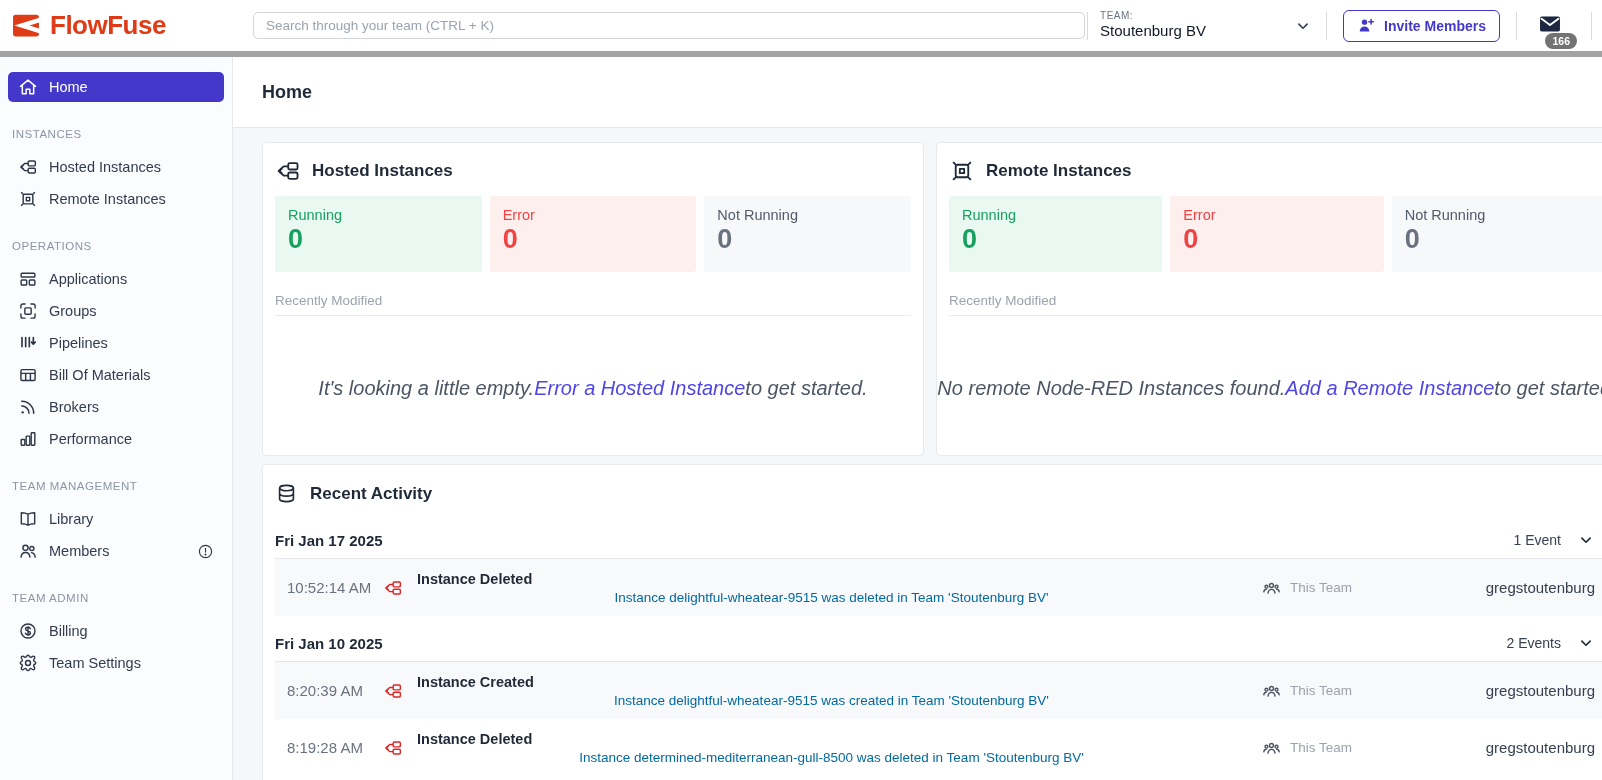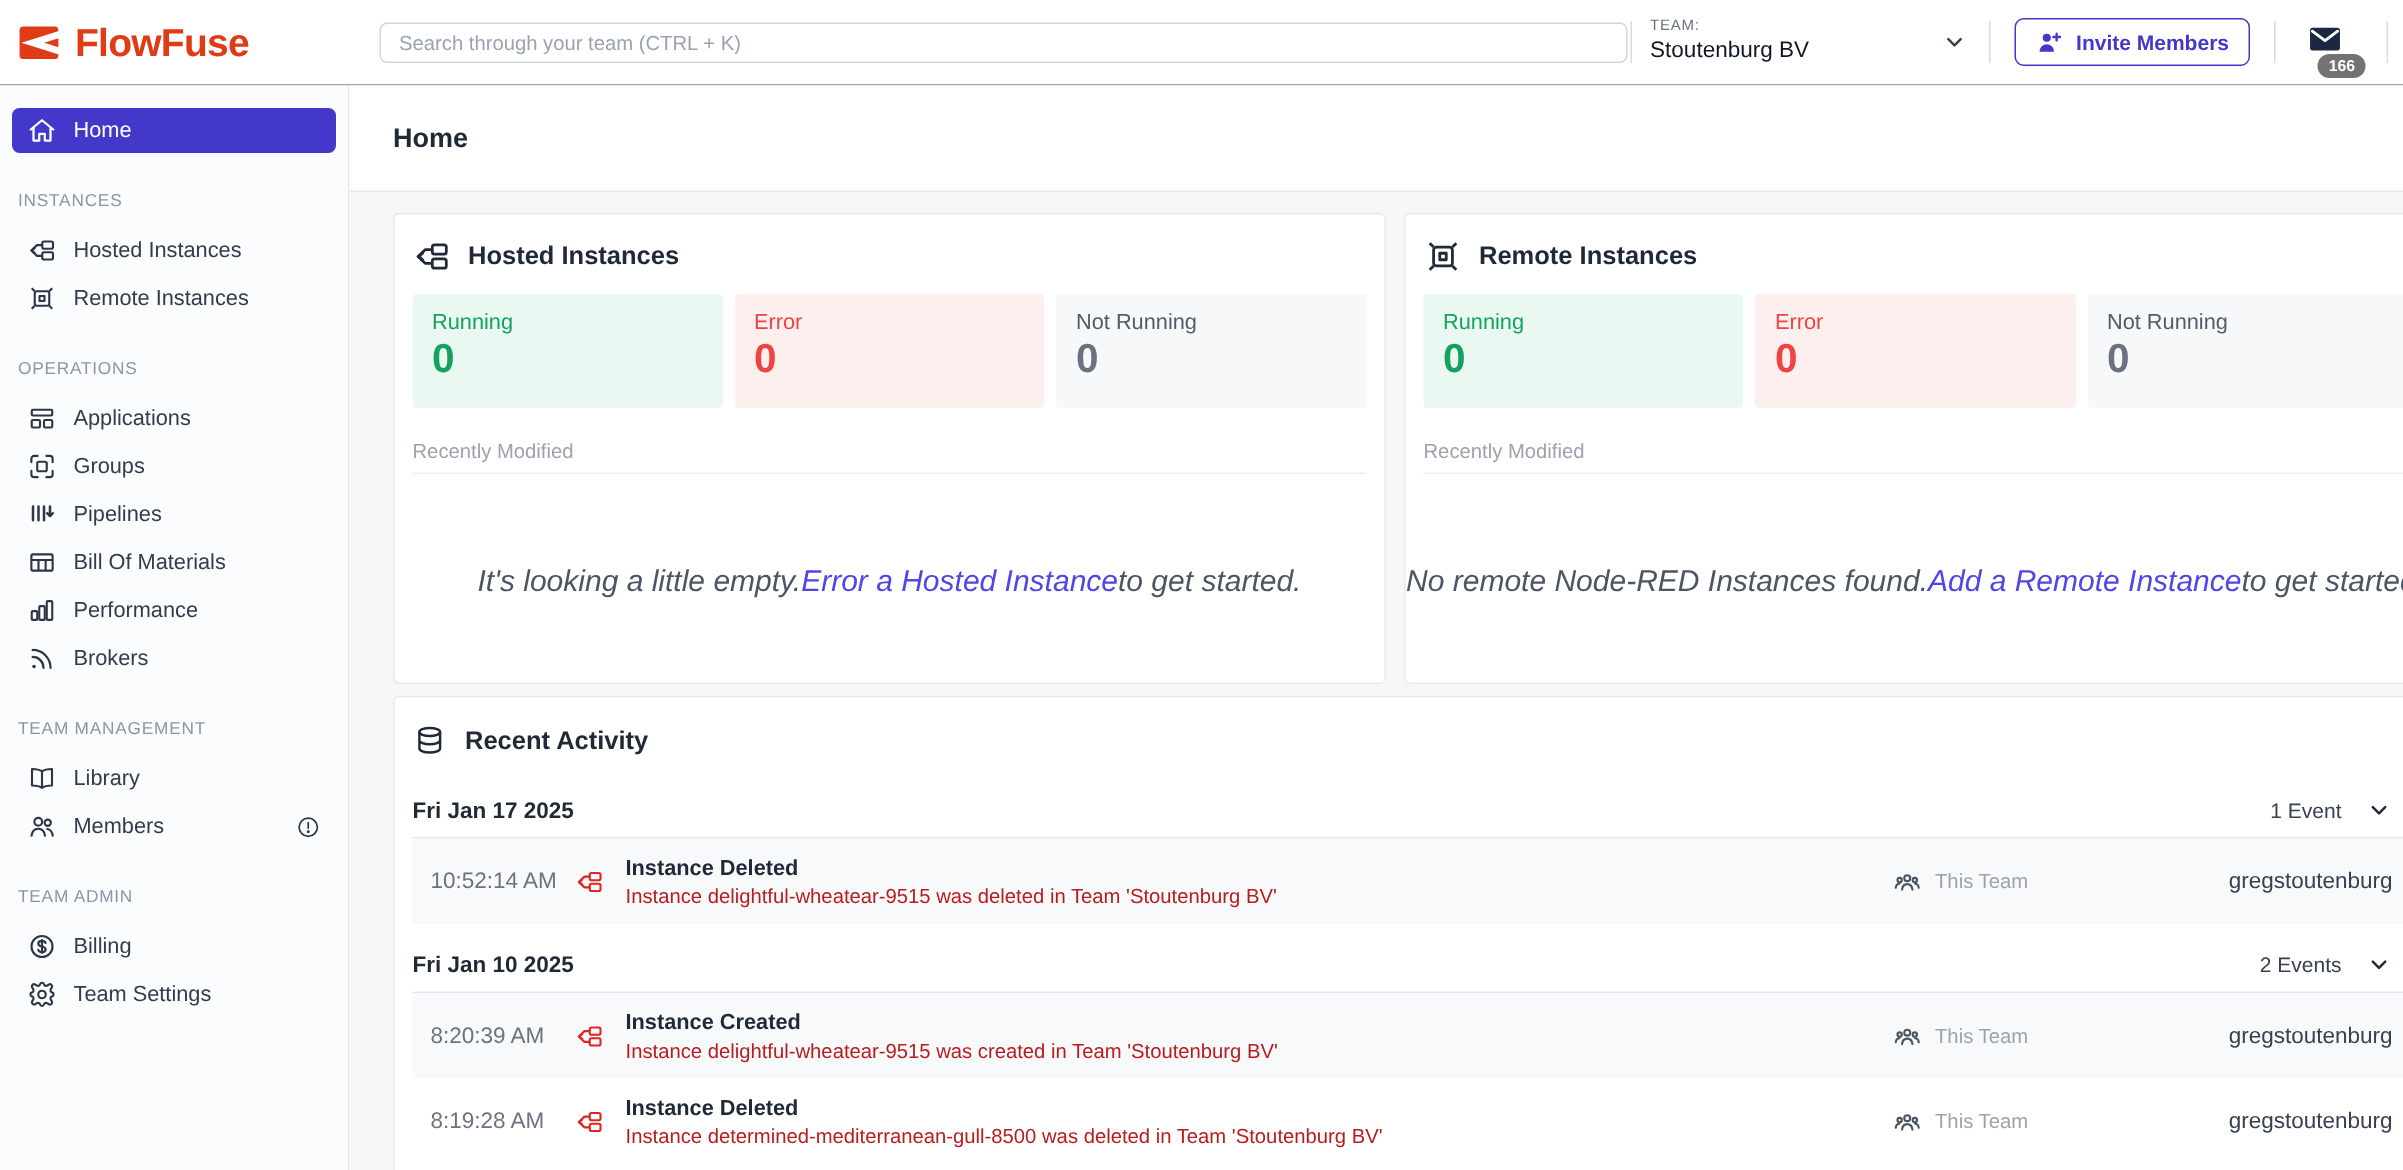--- a/index.html
+++ b/index.html
@@ -1,21 +1,21 @@
 <!DOCTYPE html>
 <html><head>
 <meta charset="utf-8">
 <style>
   * { box-sizing: border-box; margin: 0; padding: 0; }
   html,body { width:1602px; height:780px; overflow:hidden; background:#fff;
     font-family:"Liberation Sans","DejaVu Sans",sans-serif; color:#1f2937; }
 
   
   header { height:57px; display:flex; align-items:center; background:#fff;
-    border-bottom:1px solid #a3a3a3; }
+    border-bottom:6px solid #a3a3a3; }
   .logo { flex:0 0 233px; display:flex; align-items:center; gap:9px; padding-left:12px; }
   .logo-mark { width:29px; height:29px; }
   .logo-text { font-size:26px; font-weight:700; color:#de3b16; letter-spacing:-0.5px; }
   .search-wrap { padding-left:20px; }
   .search-input { width:832px; height:27px; border:1px solid #d1d5db; border-radius:5px;
     padding:0 12px; font-size:13.5px; color:#374151; outline:none; background:#fff;
     font-family:inherit; }
   .search-input::placeholder { color:#9aa3b2; }
   .header-right { margin-left:auto; display:flex; align-items:center; }
   .vdiv { width:1px; height:28px; background:#d8dce2; }
@@ -89,21 +89,21 @@
   .group-count { font-size:14px; color:#374151; }
   .group-head .icon { margin-left:16px; color:#1f2937; cursor:pointer; }
   .group-body { margin:0 12px 10px; }
   .ev-row { display:flex; align-items:center; min-height:57px; padding:8px 14px 8px 12px; }
   .ev-row:nth-child(odd) { background:#f8f9fa; }
   .ev-time { flex:0 0 86px; font-size:15px; color:#6b7280; }
   .ev-icon { flex:0 0 22px; color:#dc2626; margin:0 12px 0 10px; }
   .ev-icon svg { width:22px; height:22px; }
   .ev-text { flex:1; padding-right:16px; }
   .ev-title { font-size:14.5px; font-weight:700; color:#1f2937; }
-  .ev-desc { font-size:13.5px; color:#b91c1c; margin-top:3px; }
+  .ev-desc { font-size:13.5px; color:#0369a1; margin-top:3px;text-align:center; }
   .ev-scope { flex:0 0 128px; display:flex; align-items:center; gap:9px;
     font-size:13.5px; color:#9ca3af; }
   .ev-scope .icon { color:#4b5563; }
   .ev-scope .icon svg { width:19px; height:19px; }
   .ev-user { flex:0 0 205px; text-align:right; font-size:15px; color:#374151; }
 
   .icon { display:inline-flex; }
   .icon svg { width:20px; height:20px; display:block; }
 </style>
 </head>
@@ -223,36 +223,36 @@
           <span class="icon ">
             <svg viewBox="0 0 24 24" fill="none" stroke="currentColor" stroke-width="1.7" stroke-linejoin="round">
               <rect x="3.5" y="5.5" width="17" height="13" rx="1.4"></rect>
               <path d="M3.5 10h17M9.2 10v8.5M14.9 10v8.5"></path>
             </svg>
           </span>
           <span>Bill Of Materials</span>
         </div>
         <div class="nav-item">
           <span class="icon ">
+            <svg viewBox="0 0 24 24" fill="none" stroke="currentColor" stroke-width="1.8" stroke-linecap="round">
+              <path d="M4.5 10.8a8.6 8.6 0 0 1 8.7 8.7M4.5 5.2A14.2 14.2 0 0 1 18.8 19.5"></path>
+              <circle cx="5.6" cy="18.4" r="1.4" fill="currentColor" stroke="none"></circle>
+            </svg>
+          </span>
+          <span>Brokers</span>
+        </div>
+        <div class="nav-item">
+          <span class="icon ">
             <svg viewBox="0 0 24 24" fill="none" stroke="currentColor" stroke-width="1.7" stroke-linejoin="round">
               <rect x="3.8" y="12.5" width="4.4" height="7" rx="0.8"></rect>
               <rect x="9.8" y="8.5" width="4.4" height="11" rx="0.8"></rect>
               <rect x="15.8" y="4.5" width="4.4" height="15" rx="0.8"></rect>
             </svg>
           </span>
           <span>Performance</span>
-        </div>
-        <div class="nav-item">
-          <span class="icon ">
-            <svg viewBox="0 0 24 24" fill="none" stroke="currentColor" stroke-width="1.8" stroke-linecap="round">
-              <path d="M4.5 10.8a8.6 8.6 0 0 1 8.7 8.7M4.5 5.2A14.2 14.2 0 0 1 18.8 19.5"></path>
-              <circle cx="5.6" cy="18.4" r="1.4" fill="currentColor" stroke="none"></circle>
-            </svg>
-          </span>
-          <span>Brokers</span>
         </div>
         <div class="section-title">TEAM MANAGEMENT</div>
         <div class="nav-item">
           <span class="icon ">
             <svg viewBox="0 0 24 24" fill="none" stroke="currentColor" stroke-width="1.7" stroke-linecap="round" stroke-linejoin="round">
               <path d="M12 6.3C10.2 4.9 7.9 4.4 4 4.4v13.2c3.9 0 6.2.5 8 1.9 1.8-1.4 4.1-1.9 8-1.9V4.4c-3.9 0-6.2.5-8 1.9zM12 6.3v13.2"></path>
             </svg>
           </span>
           <span>Library</span>
         </div>

